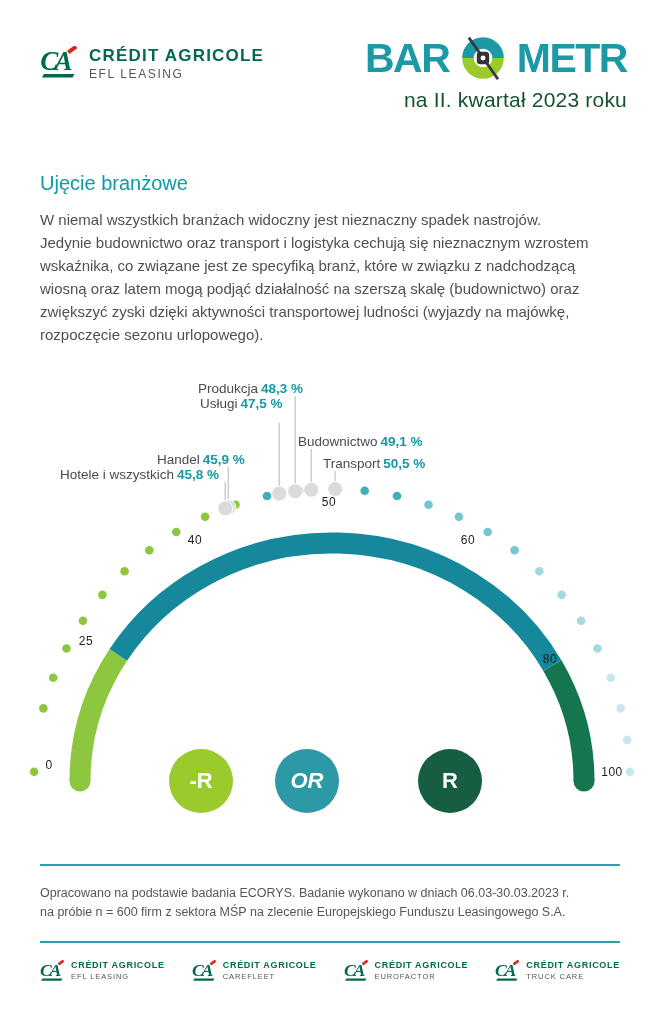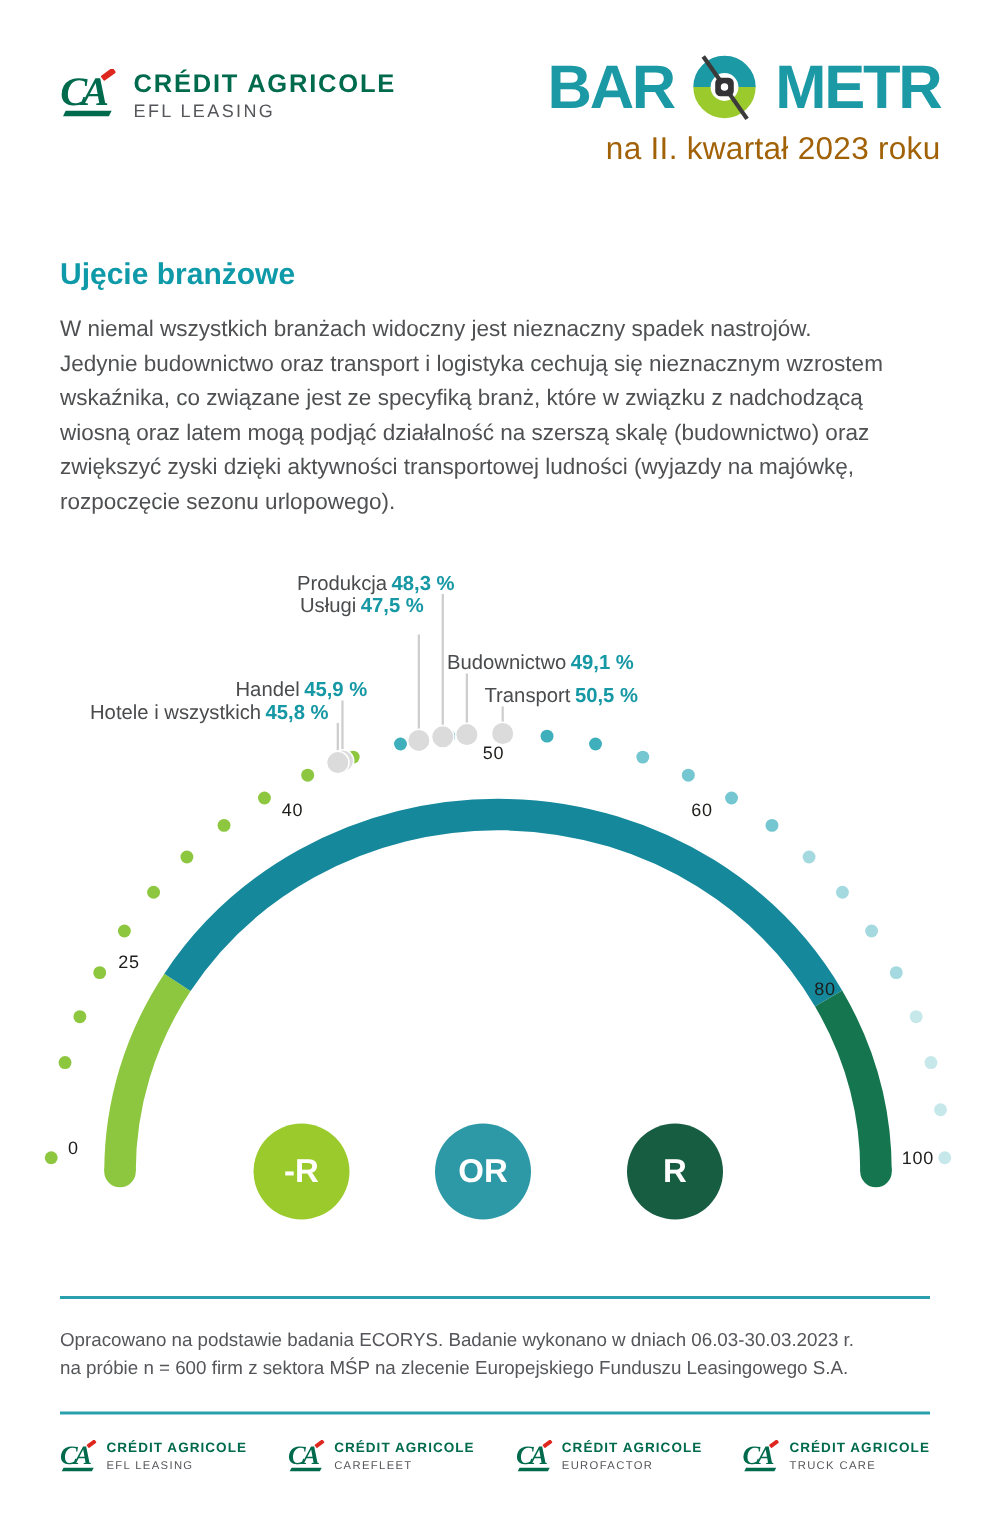--- a/index.html
+++ b/index.html
@@ -9,24 +9,24 @@
   
   .brand { position:absolute; left:40px; top:46px; display:flex; align-items:flex-start; gap:9px; }
   .brand-text { display:flex; flex-direction:column; }
   .brand-name { font-size:17px; font-weight:bold; color:#006A4D; letter-spacing:1.2px; line-height:20px; }
   .brand-sub  { font-size:12px; color:#55565A; letter-spacing:1.6px; line-height:15px; margin-top:1px; }
 
   .barometr { position:absolute; left:365px; top:34px; width:262px; }
   .barometr-word { display:flex; align-items:center; justify-content:space-between; }
   .barometr-word .w { font-size:41px; font-weight:bold; color:#1B99A5; letter-spacing:-1.5px; line-height:48px; }
   .barometr-word svg { margin:0 1px; }
-  .barometr-sub { font-size:21px; color:#a16207; margin-top:6px; text-align:right; letter-spacing:0.2px; }
-
-  
-  .section-heading { position:absolute; left:40px; top:172px; font-size:20px; font-weight:bold; color:#0E9AA8; }
+  .barometr-sub { font-size:21px; color:#14532d; margin-top:6px; text-align:right; letter-spacing:0.2px; }
+
+  
+  .section-heading { position:absolute; left:40px; top:172px; font-size:20px; font-weight:normal; color:#0E9AA8; }
   .section-body { position:absolute; left:40px; top:208px; width:600px; font-size:15px; line-height:23px;
                   color:#4F5052; white-space:pre-line; }
 
   
   .gauge { position:absolute; left:0; top:370px; width:635px; height:470px; }
   .gauge svg.dial { position:absolute; left:0; top:0; }
   .sector-label { position:absolute; white-space:nowrap; font-size:13.5px; color:#4A4B4D; }
   .sector-label .val { font-weight:bold; color:#1798A5; margin-left:3px; }
   .scale-label { position:absolute; width:34px; margin-left:-17px; margin-top:-8px; text-align:center;
                  font-size:12px; font-weight:normal; color:#1D1D1B; letter-spacing:0.5px; }
@@ -157,21 +157,21 @@
         <span class="scale-label" style="left: 195px; top: 171px;">40</span>
         <span class="scale-label" style="left: 329px; top: 133px;">50</span>
         <span class="scale-label" style="left: 468px; top: 171px;">60</span>
         <span class="scale-label" style="left: 550px; top: 290px;">80</span>
         <span class="scale-label" style="left: 612px; top: 403px;">100</span>
       </div>
 
     <div class="legend-circle" id="legend-0" style="left: 169px; top: 379px; background: rgb(155, 202, 44);">
       <span>-R</span>
     </div>
-    <div class="legend-circle" id="legend-1" style="left: 290px; top: 379px; background: rgb(46, 153, 166);">
+    <div class="legend-circle" id="legend-1" style="left: 275px; top: 379px; background: rgb(46, 153, 166); font-style: italic;">
       <span>OR</span>
     </div>
     <div class="legend-circle" id="legend-2" style="left: 418px; top: 379px; background: rgb(23, 93, 66);">
       <span>R</span>
     </div>
   </div>
 
   <div class="rule rule-1"></div>
   <p class="footer-note">Opracowano na podstawie badania ECORYS. Badanie wykonano w dniach 06.03-30.03.2023 r.
 na próbie n = 600 firm z sektora MŚP na zlecenie Europejskiego Funduszu Leasingowego S.A.</p>

